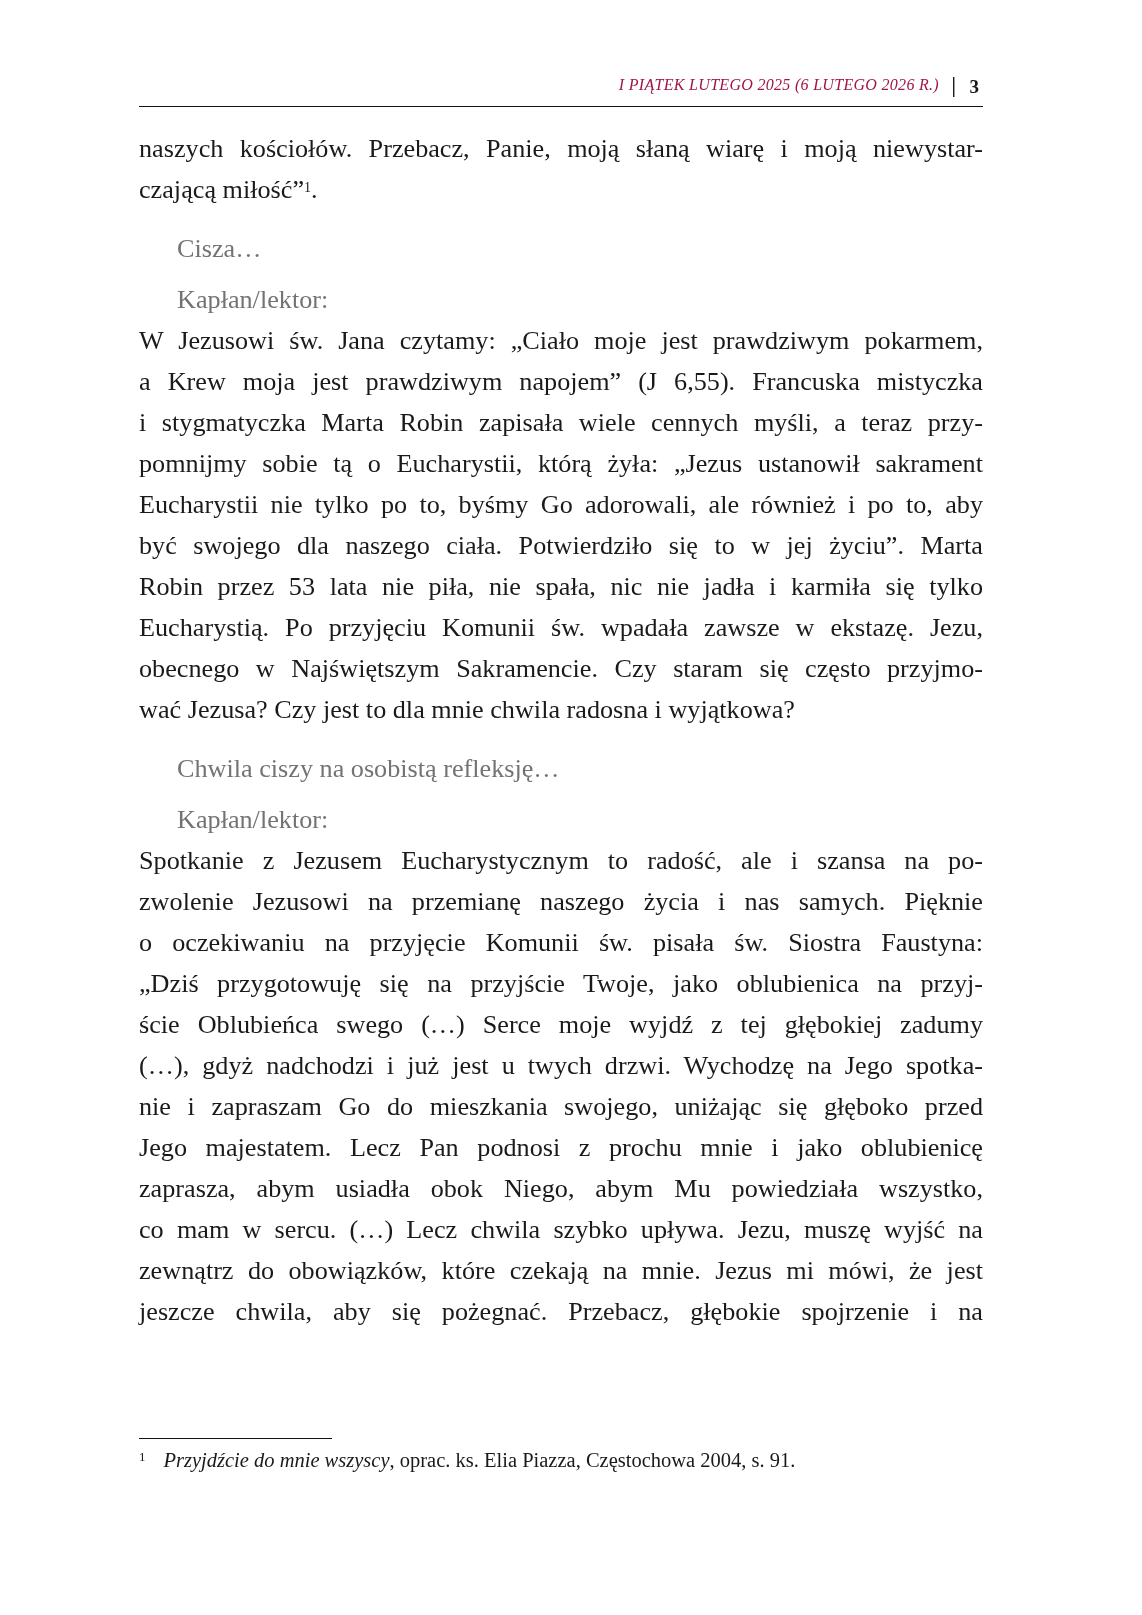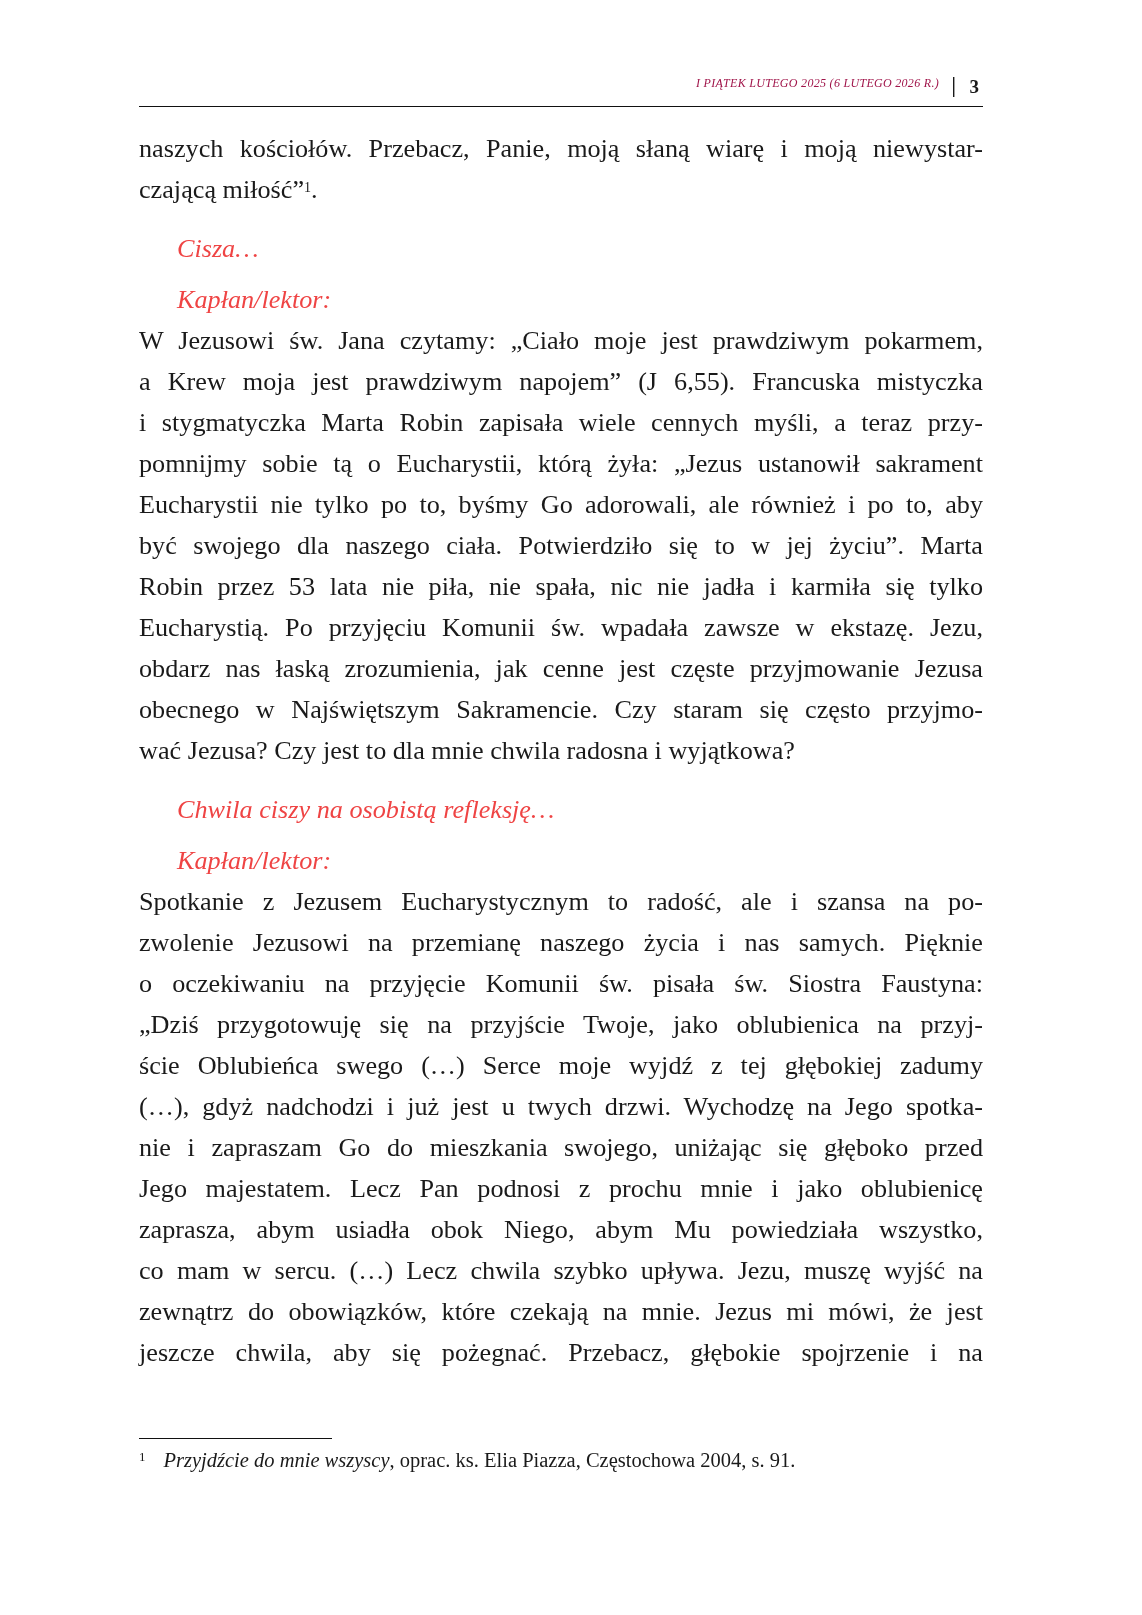--- a/index.html
+++ b/index.html
@@ -1,29 +1,29 @@
 <!DOCTYPE html>
 <html><head>
 <meta charset="utf-8">
 <style>
   html, body { margin: 0; padding: 0; background: #ffffff; }
   body { width: 1142px; height: 1615px; position: relative; overflow: hidden;
          font-family: "Liberation Serif", "DejaVu Serif", serif; color: #1a1a1a; }
   .header { position: absolute; left: 139px; top: 72px; width: 844px; height: 34px;
             border-bottom: 1.5px solid #111; }
   .header-title { position: absolute; right: 44px; top: 4px; font-style: italic;
-                  font-size: 12px; letter-spacing: 0.3px; margin-left: 44px; }
+                  font-size: 16px; letter-spacing: 0.3px; margin-left: 44px; }
   .header-sep { position: absolute; right: 27px; top: 2px; font-size: 20px; font-weight: bold; }
   .header-num { position: absolute; right: 4px; top: 4px; font-size: 19px; font-weight: bold; }
   .body-text { position: absolute; left: 139px; top: 128px; width: 844px;
                font-size: 26.2px; line-height: 41px; }
   .para { margin: 0; text-align: justify; text-align-last: auto; }
   .line { display: block; text-align: justify; text-align-last: justify; white-space: nowrap; }
   .line.last { text-align-last: left; }
-  .cue { display: block; font-style: italic; color: #ef4444; padding-left: 38px;
+  .cue { display: block; color: #737373; padding-left: 38px;
          margin-top: 18px; }
   .cue + .cue { margin-top: 10px; }
   sup { font-size: 14px; vertical-align: top; position: relative; top: -2px; }
   .fn-rule { position: absolute; left: 139px; top: 1438px; width: 193px; height: 0;
              border-top: 1.5px solid #111; }
   .footnote { position: absolute; left: 139px; top: 1449px; font-size: 20.5px; text-align: right; }
   .fn-mark { font-size: 13px; vertical-align: top; margin-right: 18px; }
   .fn-title { font-style: italic; }
 </style>
 </head>
@@ -46,21 +46,20 @@
 
   <div class="para">
     <span class="line">W Jezusowi św. Jana czytamy: „Ciało moje jest prawdziwym pokarmem,</span>
     <span class="line">a Krew moja jest prawdziwym napojem” (J 6,55). Francuska mistyczka</span>
     <span class="line">i stygmatyczka Marta Robin zapisała wiele cennych myśli, a teraz przy-</span>
     <span class="line">pomnijmy sobie tą o Eucharystii, którą żyła: „Jezus ustanowił sakrament</span>
     <span class="line">Eucharystii nie tylko po to, byśmy Go adorowali, ale również i po to, aby</span>
     <span class="line">być swojego dla naszego ciała. Potwierdziło się to w jej życiu”. Marta</span>
     <span class="line">Robin przez 53 lata nie piła, nie spała, nic nie jadła i karmiła się tylko</span>
     <span class="line">Eucharystią. Po przyjęciu Komunii św. wpadała zawsze w ekstazę. Jezu,</span>
-    <span class="line">obdarz nas łaską zrozumienia, jak cenne jest częste przyjmowanie Jezusa</span>
     <span class="line">obecnego w Najświętszym Sakramencie. Czy staram się często przyjmo-</span>
     <span class="line last">wać Jezusa? Czy jest to dla mnie chwila radosna i wyjątkowa?</span>
   </div>
 
   <span class="cue">Chwila ciszy na osobistą refleksję…</span>
   <span class="cue">Kapłan/lektor:</span>
 
   <div class="para">
     <span class="line">Spotkanie z Jezusem Eucharystycznym to radość, ale i szansa na po-</span>
     <span class="line">zwolenie Jezusowi na przemianę naszego życia i nas samych. Pięknie</span>

